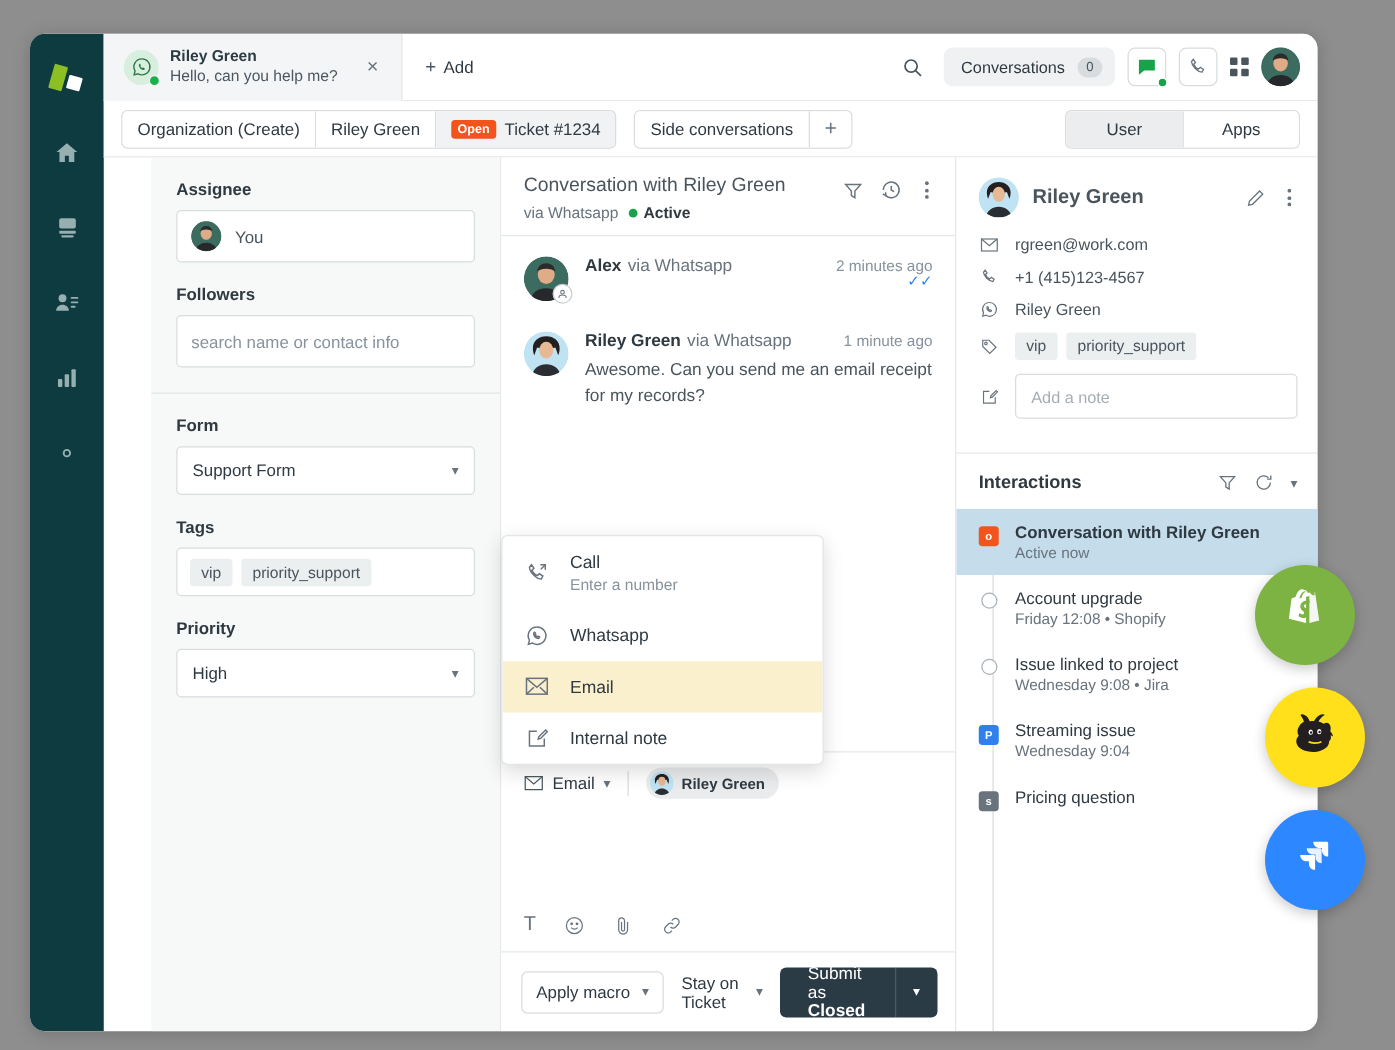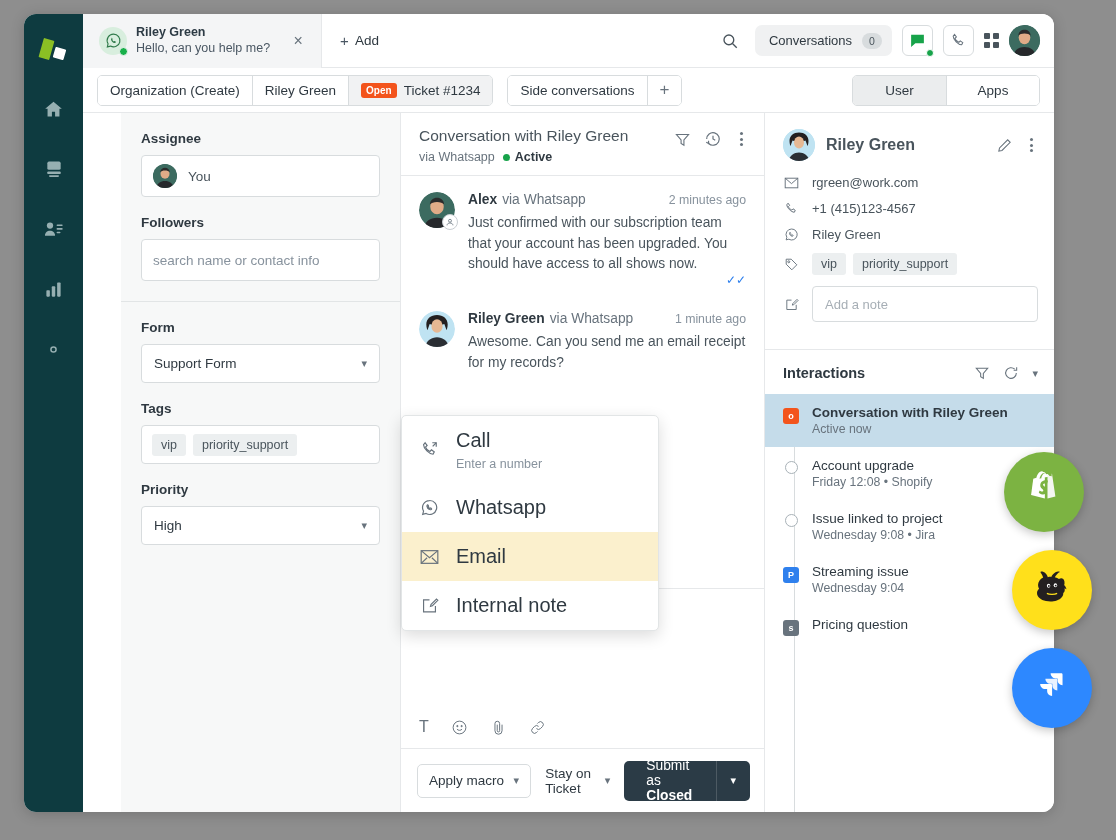--- a/index.html
+++ b/index.html
@@ -4,21 +4,21 @@
 <style>
   * { box-sizing: border-box; margin: 0; padding: 0; }
   html, body {
     width: 1116px; height: 840px;
     background: #8e8e8e;
     font-family: "Liberation Sans", sans-serif;
     overflow: hidden;
   }
   .app-window {
     position: absolute;
-    left: 24px; top: 14px;
+    left: 24px; top: 27px;
     width: 1030px; height: 798px;
     background: #ffffff;
     border-radius: 12px;
     display: flex;
     overflow: hidden;
     box-shadow: 0 2px 14px rgba(0,0,0,.18);
   }
 
   
   .rail {
@@ -227,21 +227,21 @@
     position: absolute; left: 0px; top: 302px; width: 258px;
     background: #fff; border: 1px solid #e2e5e6; border-radius: 5px;
     box-shadow: 0 5px 16px rgba(0,0,0,.14);
     overflow: hidden; z-index: 40;
   }
   .menu-item {
     display: flex; align-items: center; gap: 16px;
     padding: 11px 16px; cursor: pointer;
   }
   .menu-item.sel { background: #fbf0cd; }
-  .menu-item .mi-label { font-size: 20px; color: #2f3941; line-height: 1.35; }
+  .menu-item .mi-label { font-size: 14px; color: #2f3941; line-height: 1.35; }
   .menu-item .mi-sub { font-size: 12.5px; color: #87929d; }
   .menu-ico { width: 22px; display: flex; justify-content: center; }
 
   
   .composer { border-top: 1px solid #e6e8ea; padding: 12px 18px 10px 18px; height: 160px; display: flex; flex-direction: column; }
   .comp-head { display: flex; align-items: center; gap: 9px; }
   .comp-channel { display: flex; align-items: center; gap: 7px; font-size: 13.5px; color: #2f3941; cursor: pointer; }
   .vdiv { width: 1px; height: 20px; background: #d8dcde; margin: 0 5px; }
   .recipient {
     display: flex; align-items: center; gap: 6px;
@@ -544,21 +544,20 @@
                     <path d="M5 20c0-3.6 3-5.6 7-5.6s7 2 7 5.6"></path>
                   </svg>
               </div>
             </div>
             <div class="msg-body">
               <div class="msg-top">
                 <span class="msg-name">Alex</span>
                 <span class="msg-via">via Whatsapp</span>
                 <span class="msg-time">2 minutes ago</span>
               </div>
-              <div class="msg-text">Just confirmed with our subscription team that your account has been upgraded. You should have access to all shows now.</div>
               <div class="ticks">✓✓</div>
             </div>
           </div>
 
           <div class="msg">
             <div class="msg-av">
               <div class="circ">
                 <svg width="36" height="36" viewBox="0 0 32 32">
                   <circle cx="16" cy="16" r="16" fill="#bfe3f2"></circle>
                   <path d="M6.5 12c0-5 4-8.4 9.5-8.4S25.5 7 25.5 12c0 3-1 5-1 5l-2-5.5c-3.5 1.2-9.5 1.2-13 0L7.5 17S6.5 15 6.5 12z" fill="#231f20"></path>

